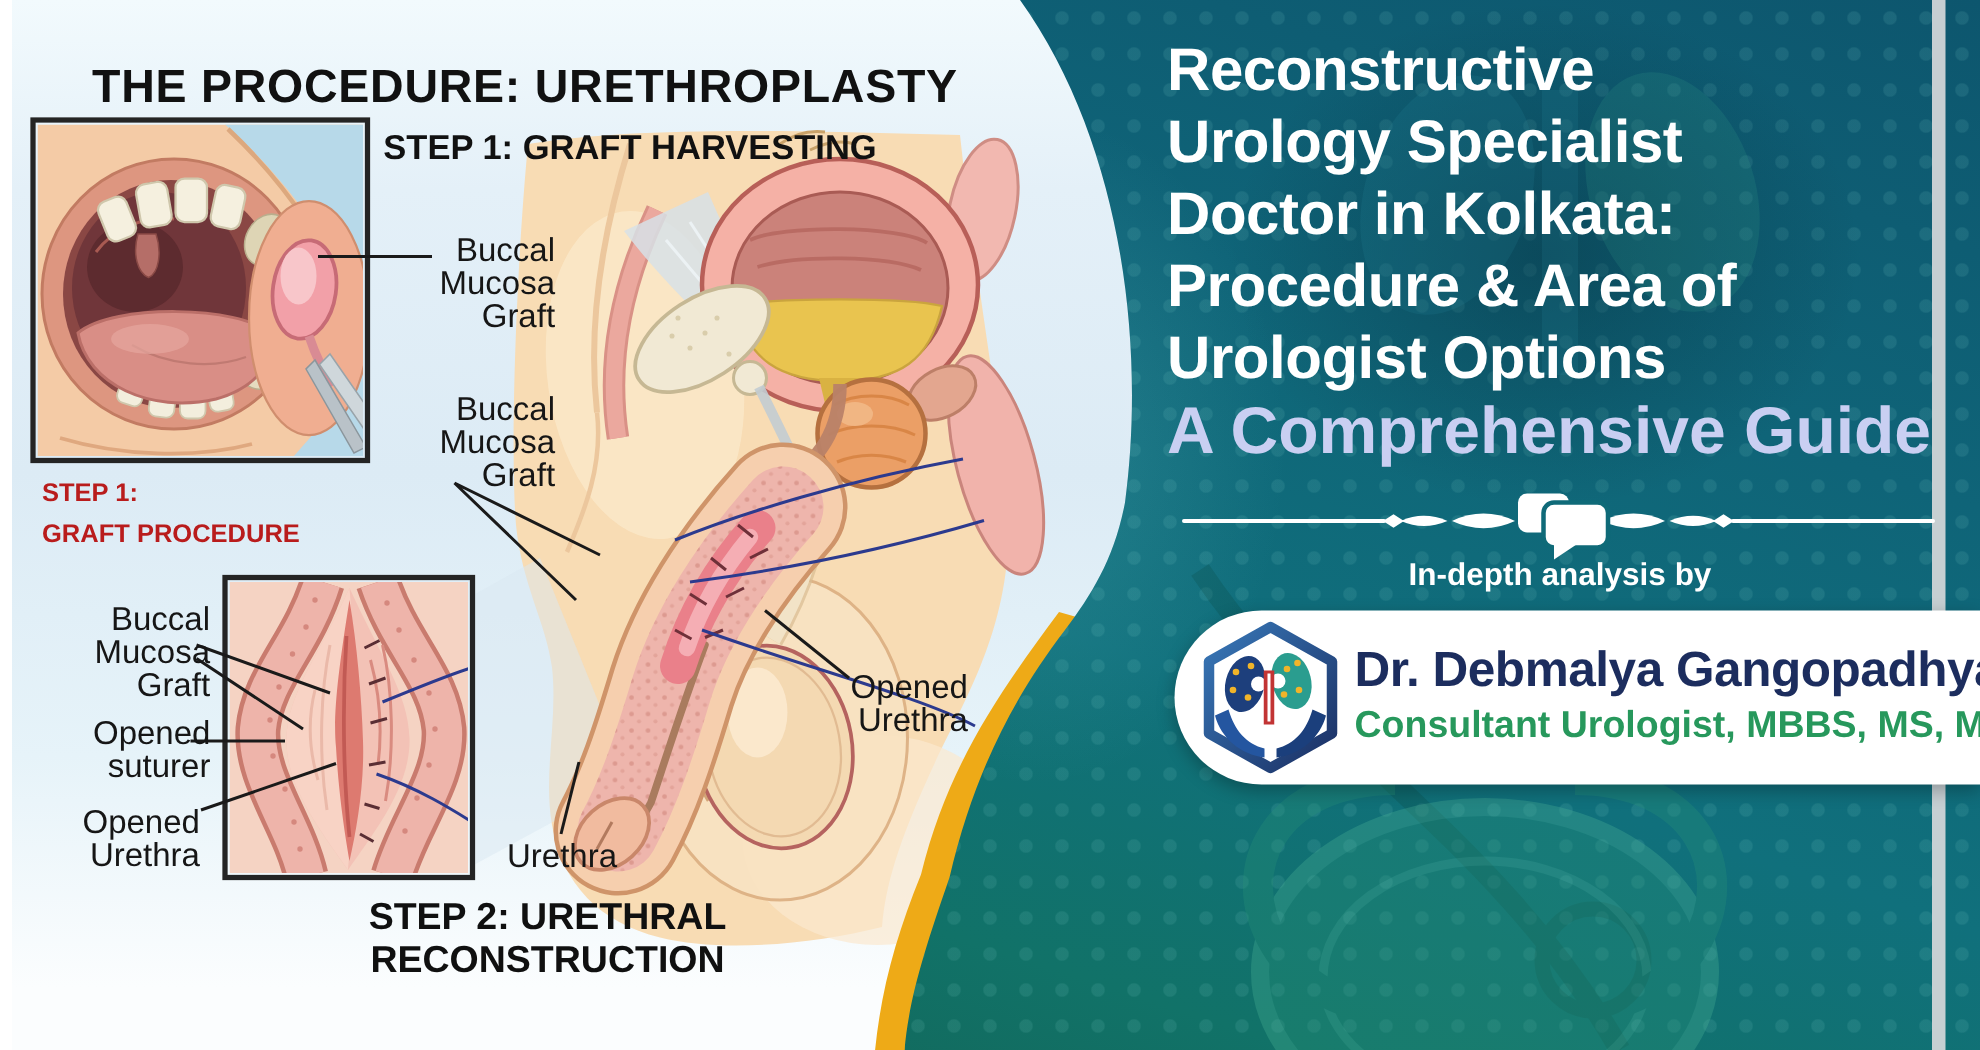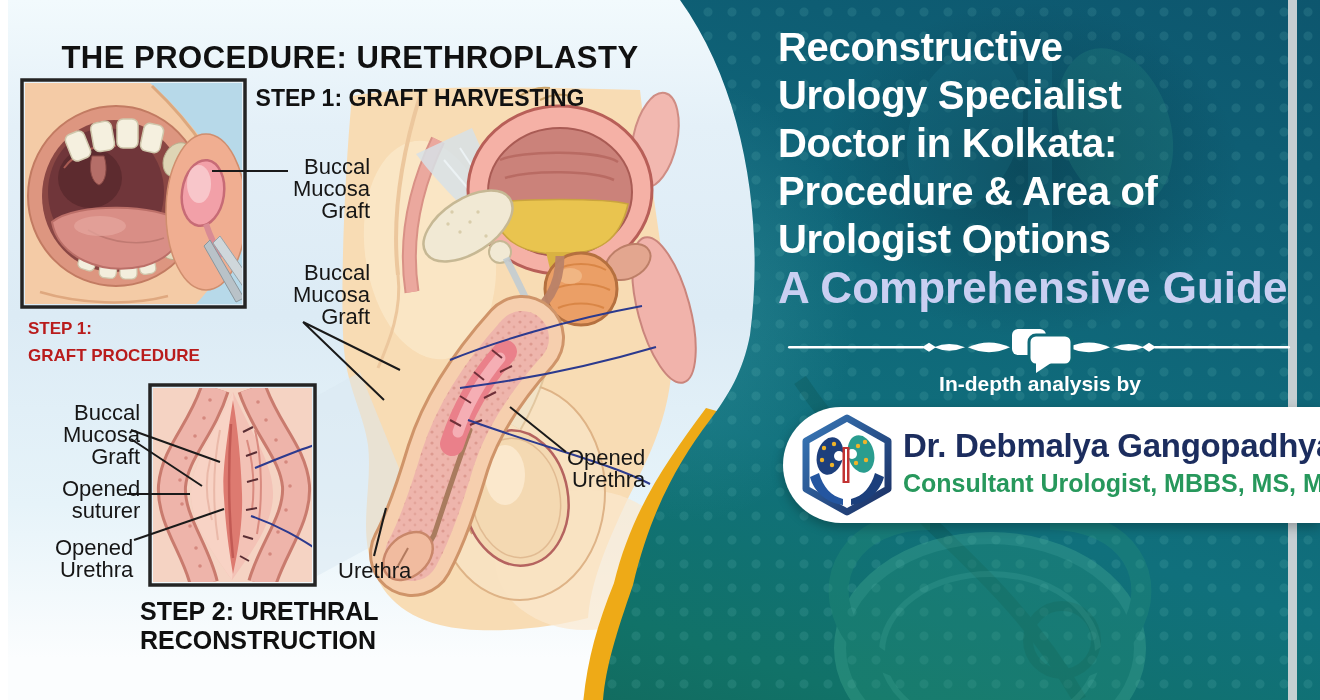--- a/index.html
+++ b/index.html
@@ -13,21 +13,21 @@
       linear-gradient(90deg,rgba(255,255,255,0) 55%,rgba(255,255,255,.75) 80%,#ffffff 93%),
       linear-gradient(180deg,#f2fafd 0%,#e4f0f8 18%,#dcebf5 45%,#e6f3f9 72%,#fbfdfe 94%);}
   .illustration{position:absolute;left:0;top:0;}
 
   .lp-text{position:absolute;color:#141414;}
   .lp-main-title{left:60px;top:40px;width:580px;text-align:center;
     font-size:31px;font-weight:700;letter-spacing:.5px;color:#111;}
   .lp-step1-heading{left:230px;top:85px;width:380px;text-align:center;
     font-size:23px;font-weight:700;color:#111;}
   .lp-step1-caption{left:28px;top:315px;font-size:17px;font-weight:700;line-height:27px;color:#b91c1c;}
-  .lp-step2-caption{left:140px;top:597px;width:450px;
+  .lp-step2-caption{left:140px;top:597px;width:450px;text-align:center;
     font-size:25px;font-weight:700;color:#101010;}
   .lp-label{font-size:22px;line-height:22px;color:#161616;text-align:right;}
   .lbl-buccal-mouth{left:293px;top:156px;}
   .lbl-buccal-shaft{left:293px;top:262px;}
   .lbl-buccal-closeup{left:63px;top:402px;}
   .lbl-suture{left:62px;top:478px;}
   .lbl-opened-closeup{left:55px;top:537px;}
   .lbl-urethra{left:338px;top:560px;}
   .lbl-opened-pelvis{left:567px;top:447px;}
 

